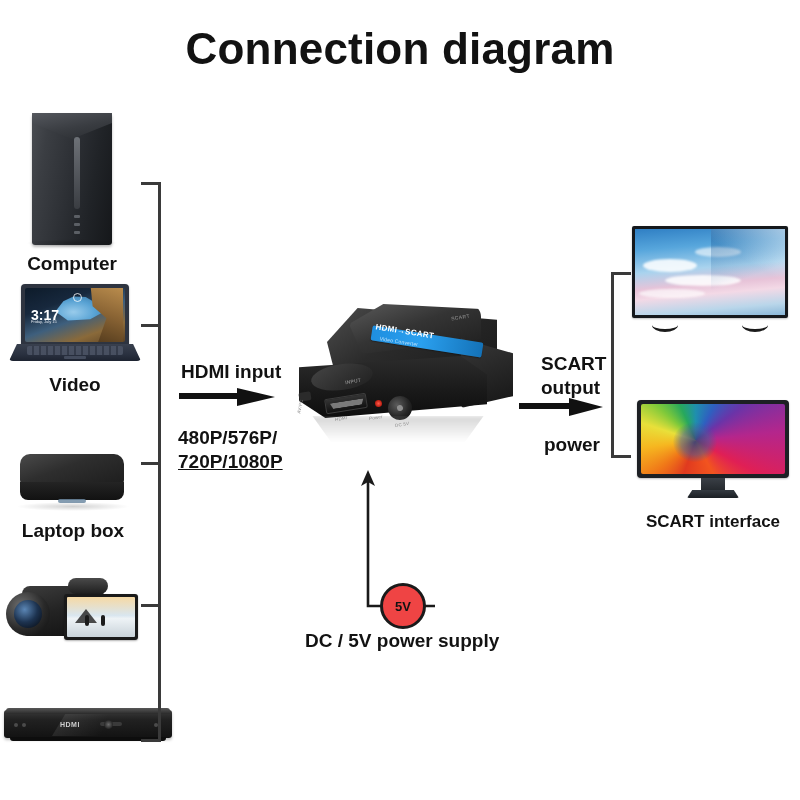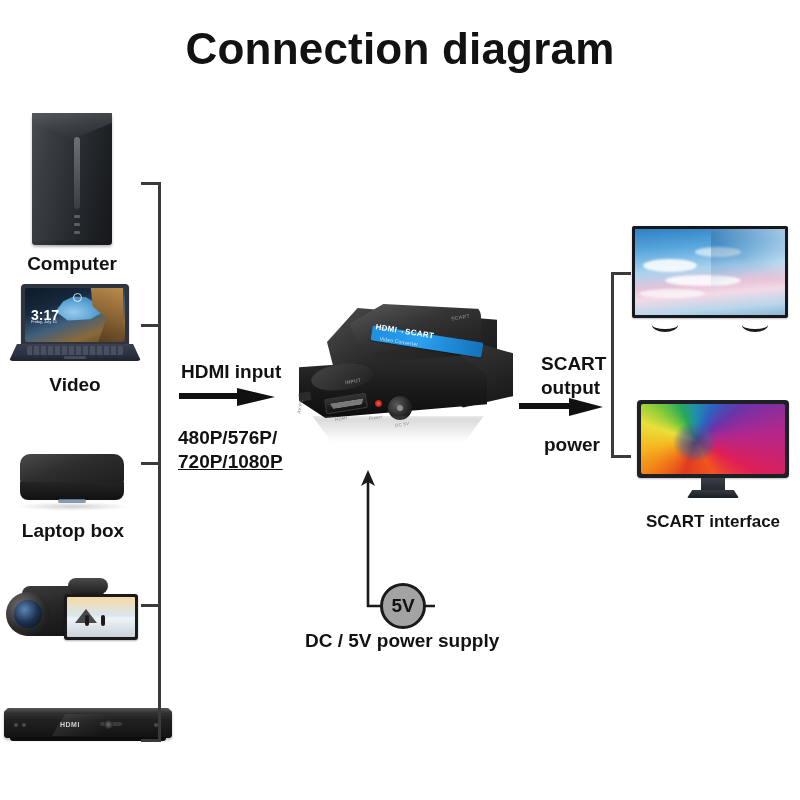--- a/index.html
+++ b/index.html
@@ -315,21 +315,21 @@
     position:absolute;left:22px;top:116px;width:186px;height:26px;
     background:linear-gradient(180deg,rgba(120,120,120,.30),rgba(255,255,255,0));
     clip-path:polygon(4% 0,96% 0,86% 100%,14% 100%);filter:blur(2px);
   }
 
   
   .badge5v{
     position:absolute;width:46px;height:46px;border-radius:50%;
     border:3px solid #1a1a1a;box-sizing:border-box;
     display:flex;align-items:center;justify-content:center;
-    font-size:19px;font-weight:bold;color:#121212;background:#a3a3a3;
+    font-size:13px;font-weight:bold;color:#121212;background:#ef4444;
   }
 
   
   .lbl{font-size:19px;font-weight:bold;color:#121212;line-height:1.15;}
 </style>
 </head>
 <body>
 
 <div id="stage">
 

